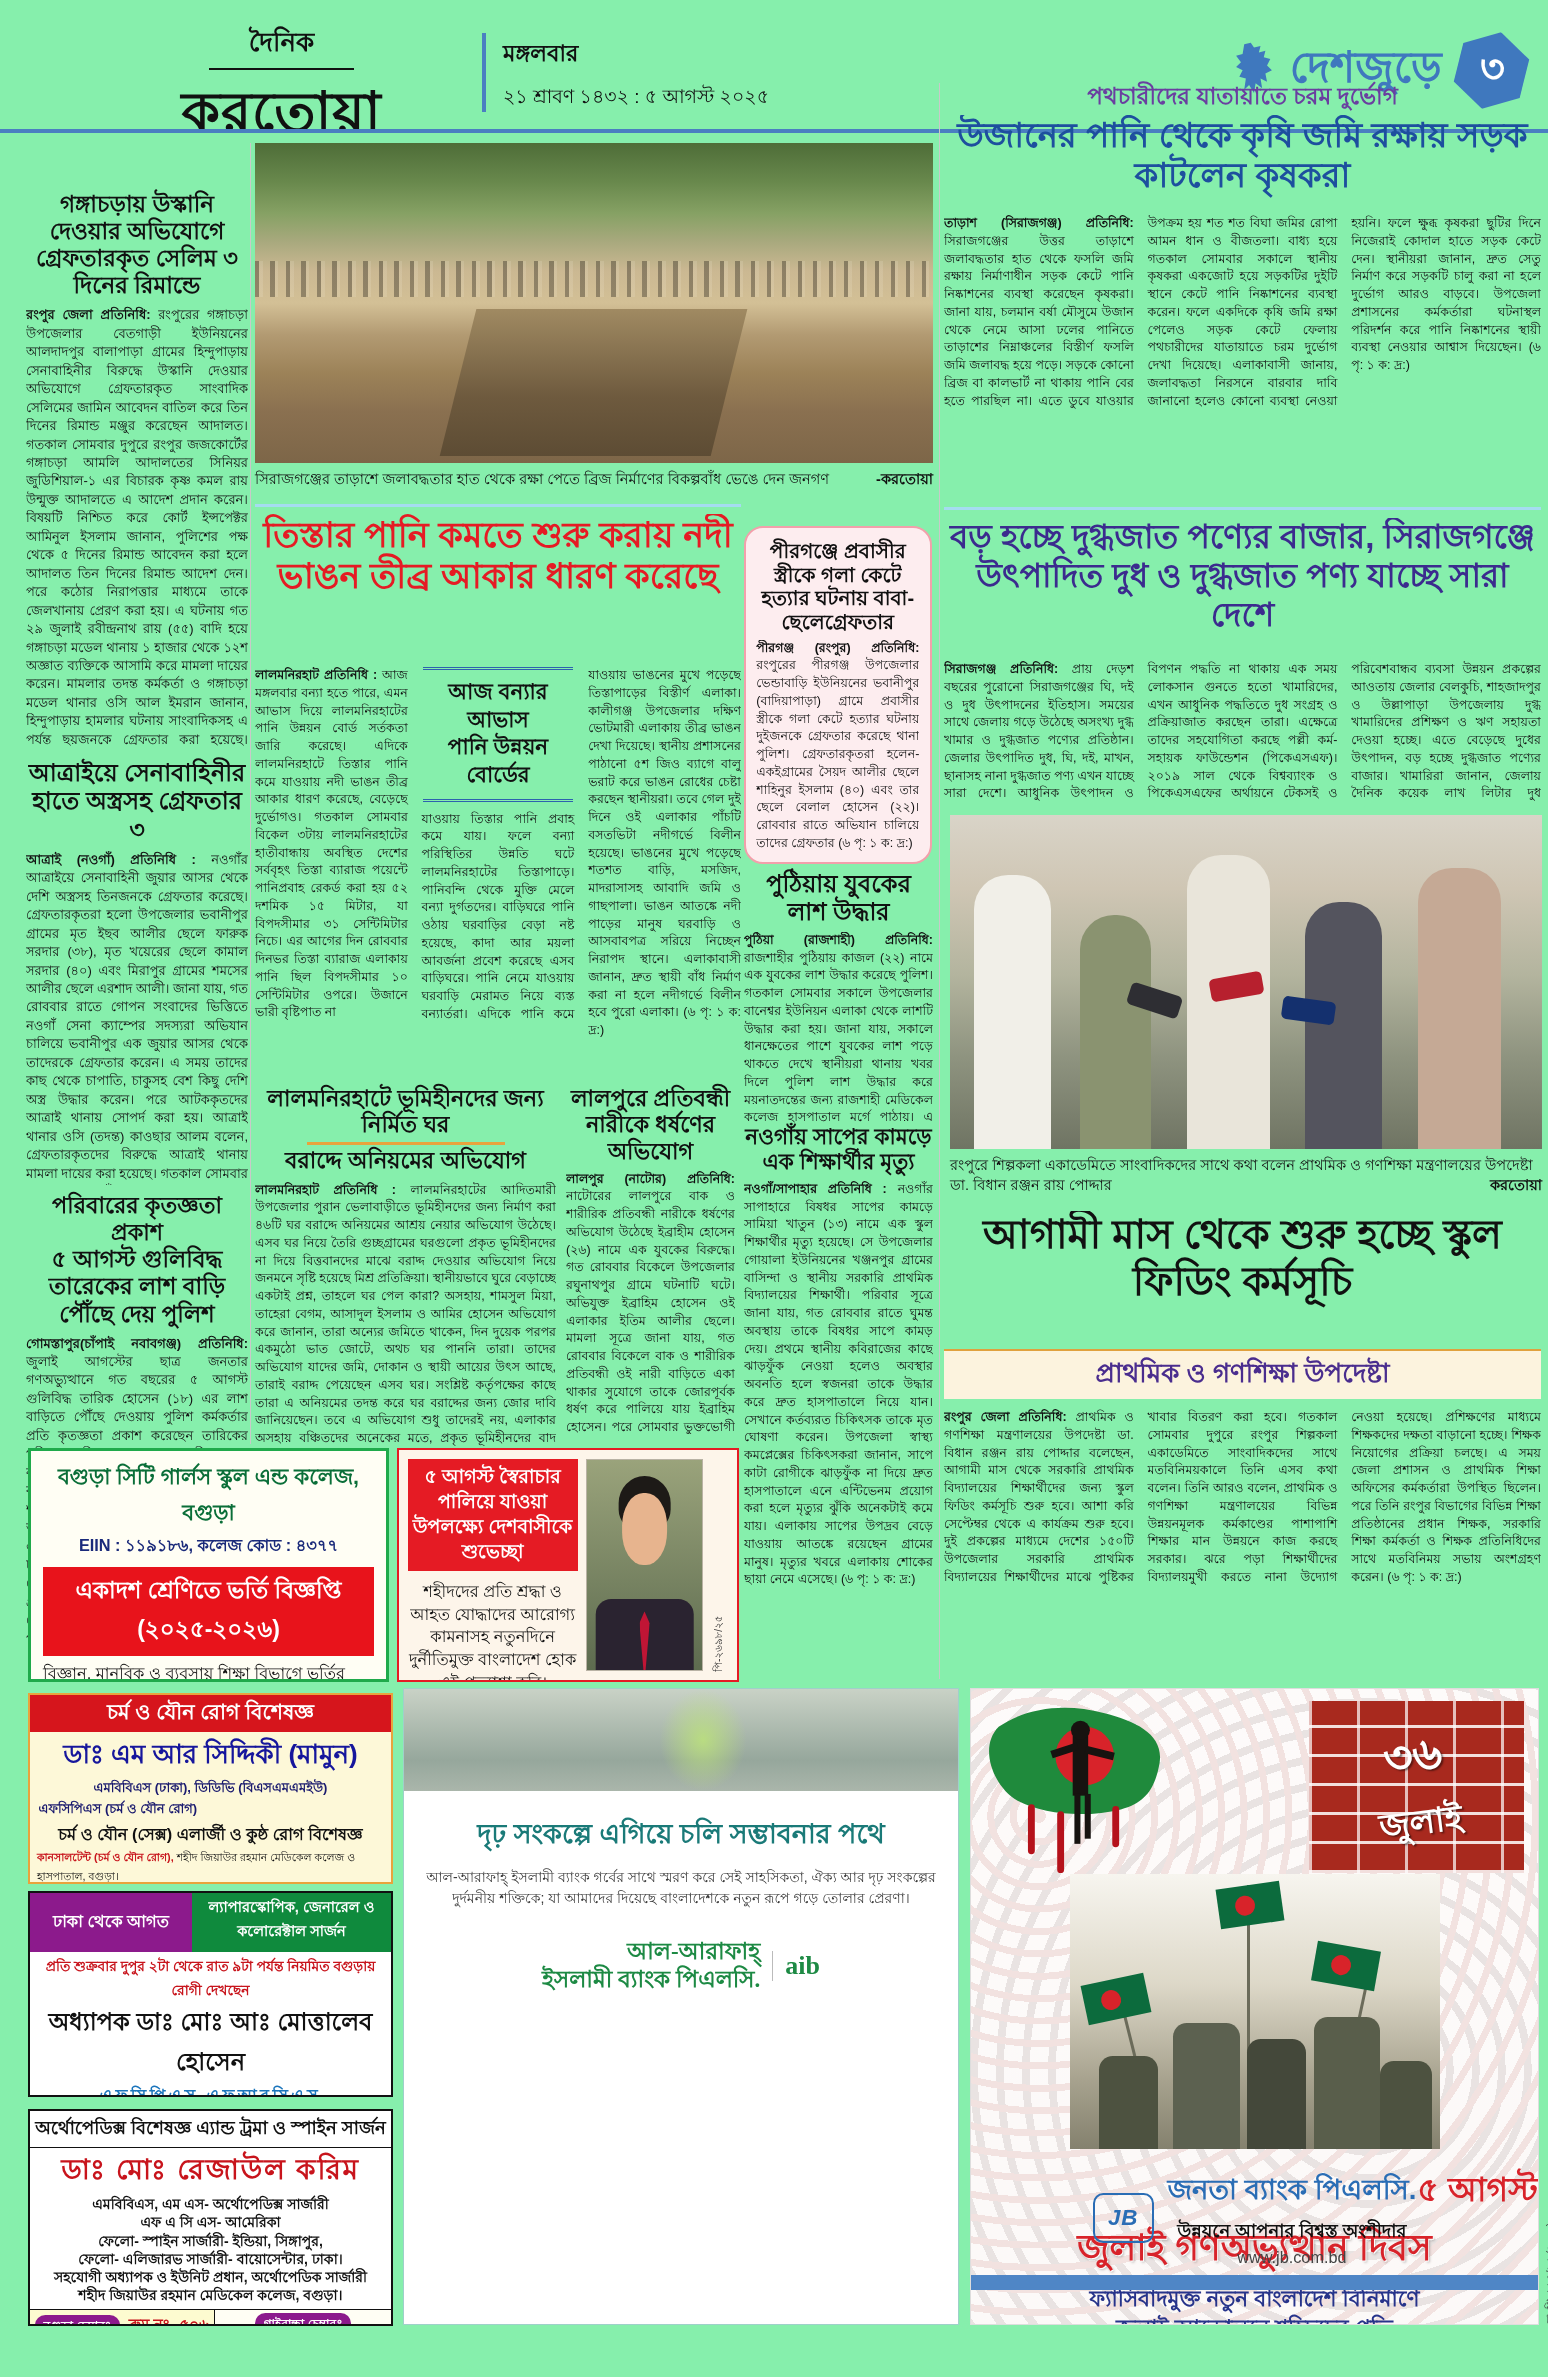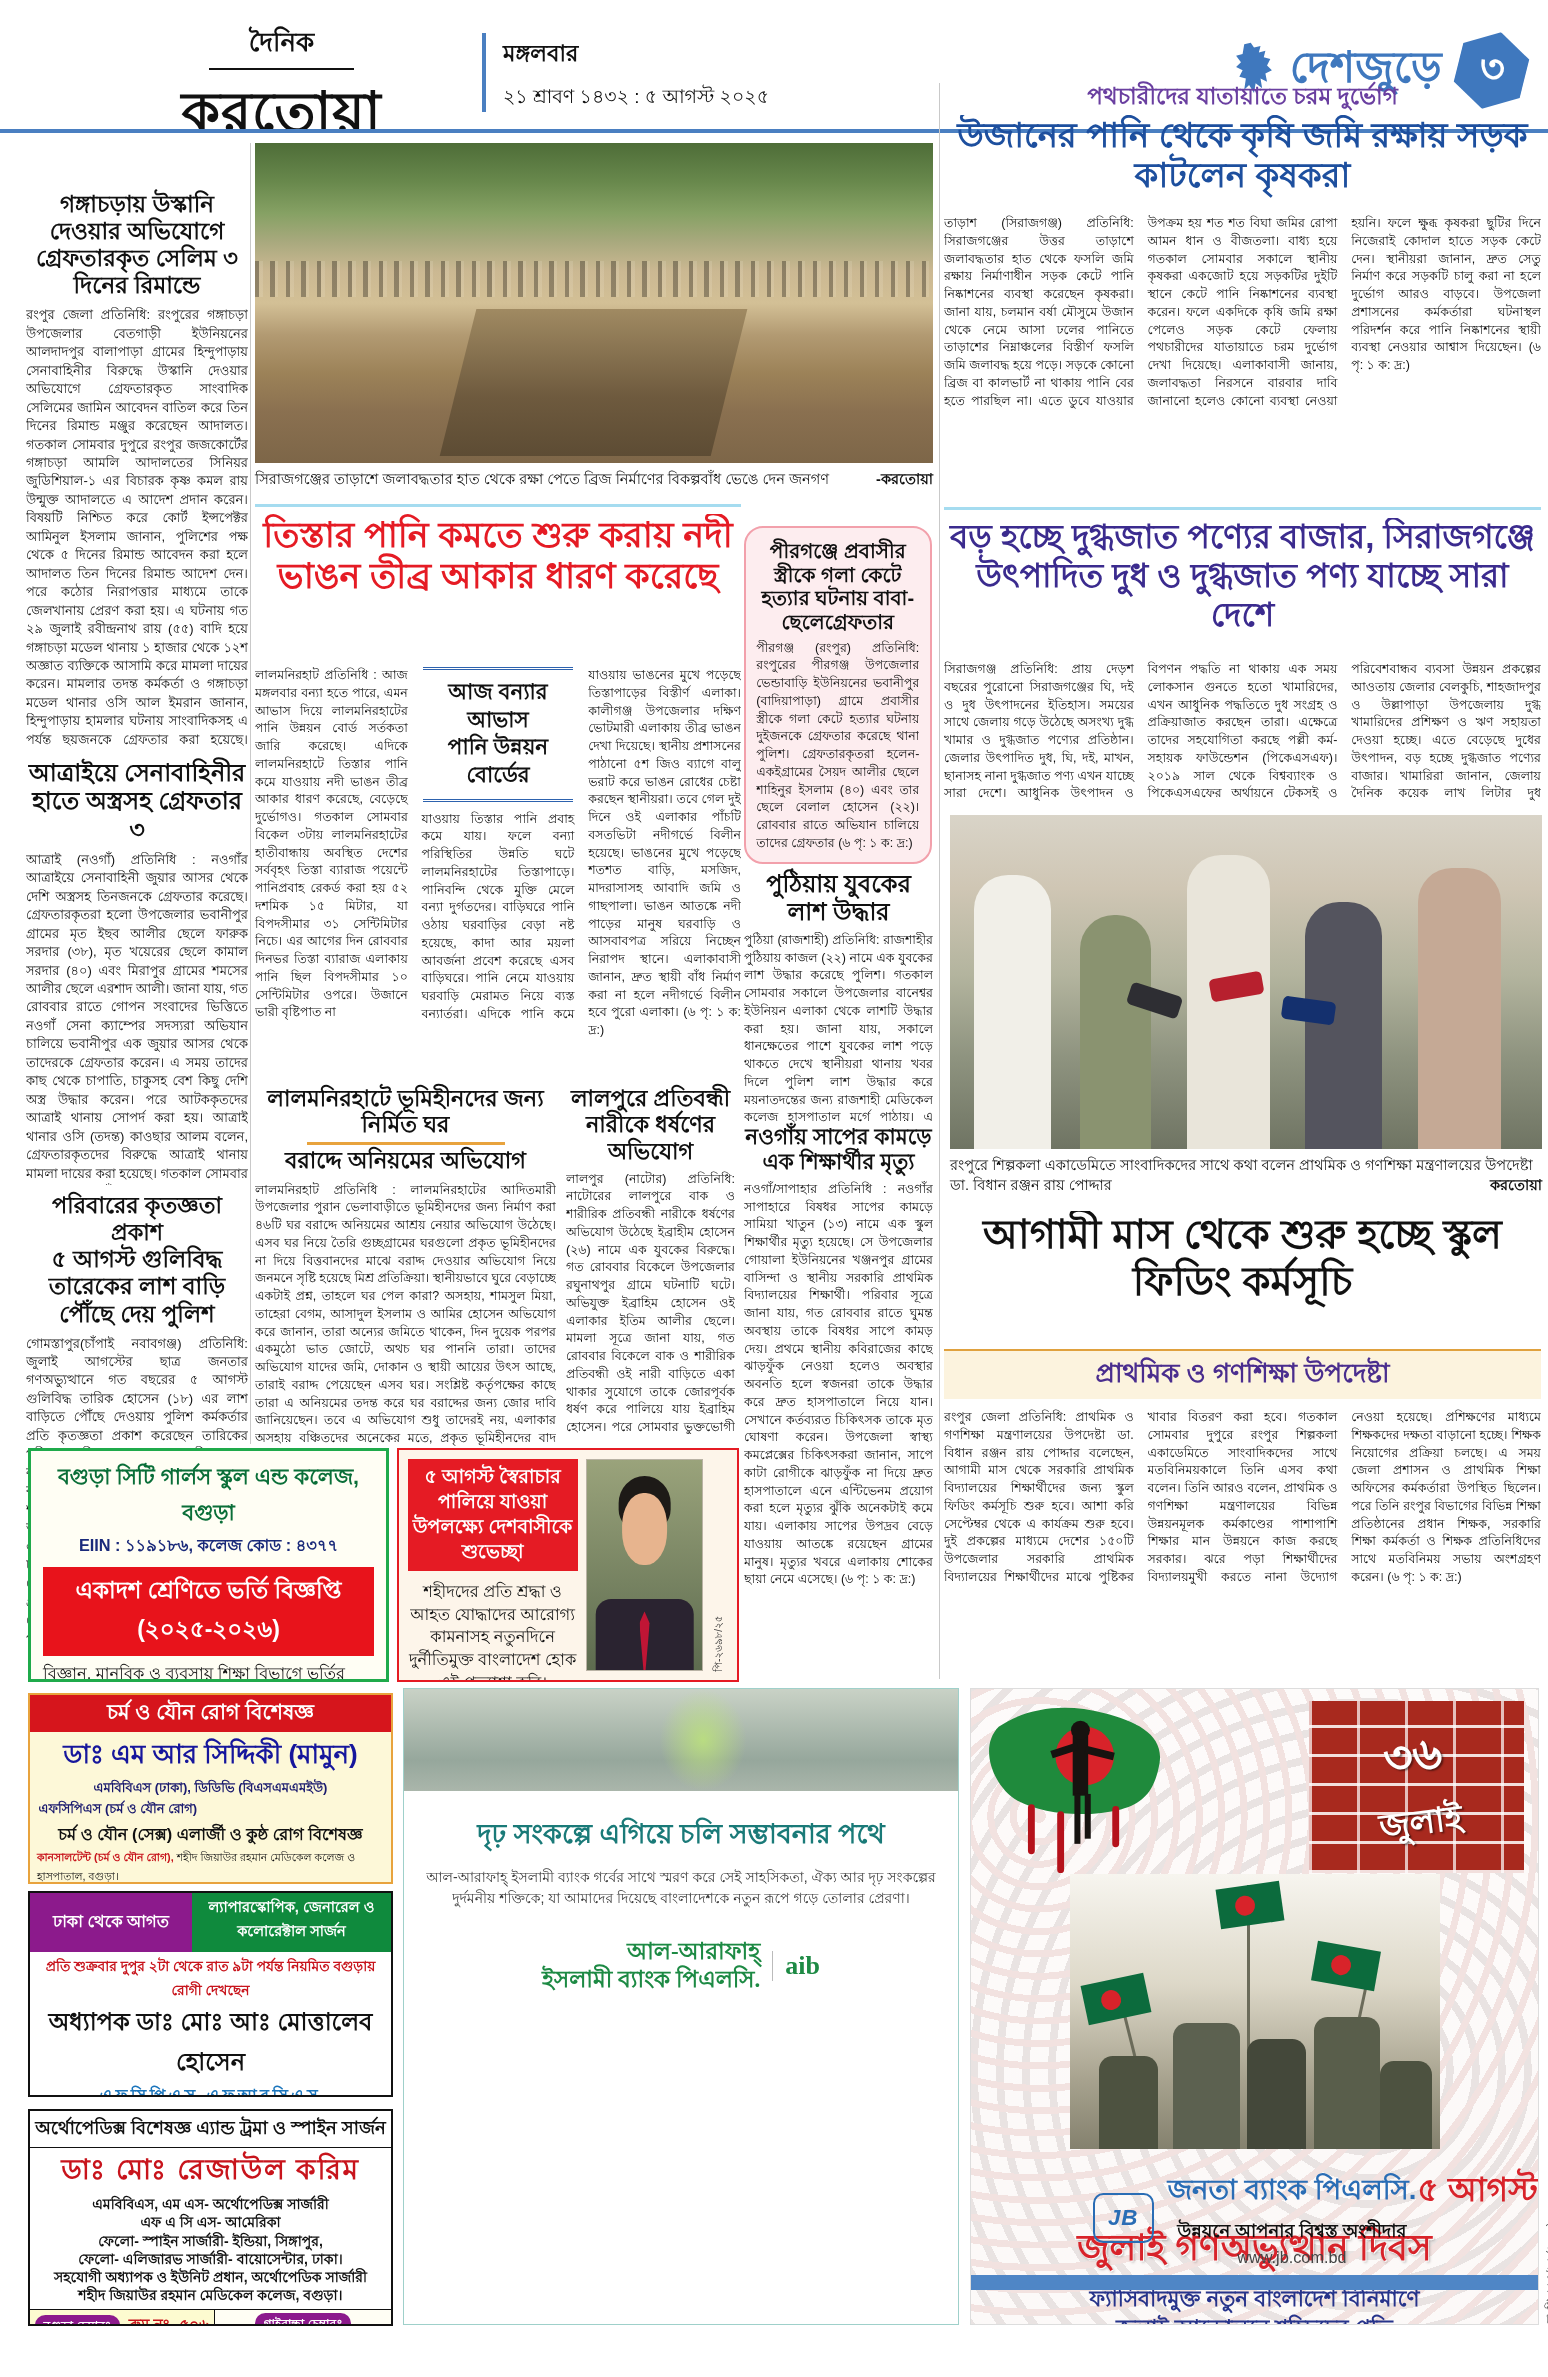--- a/index.html
+++ b/index.html
@@ -1,22 +1,22 @@
 <!DOCTYPE html>
 <html style="font-size:13.8px"><head>
 <meta charset="utf-8">
 <style>
   html,body{margin:0;padding:0;background:#e8e8e8;}
-  .page{position:relative;width:1548px;height:2377px;background:#ffffff;overflow:hidden;
+  .page{position:relative;width:1548px;height:2377px;background:#86efac;overflow:hidden;
         font-family:"Liberation Sans","DejaVu Sans",sans-serif;color:#111;}
   .abs{position:absolute;}
   .hl{font-weight:bold;text-align:center;line-height:1.18;}
   .body-txt{text-align:justify;line-height:1.42;font-size:13px;overflow:hidden;}
   .cols3{column-count:3;column-gap:13.8px;}
-  .byline{font-weight:normal;}
+  .byline{font-weight:bold;}
   .rule-h{background:#4a7fc1;}
   .rule-cyan{background:#a5dcf0;}
   .col-rule{background:#c9c9c9;width:0.9px;}
   .caption{font-size:14.6px;line-height:1.3;display:flex;justify-content:space-between;}
   .vert-mark{writing-mode:vertical-rl;transform:rotate(180deg);font-size:10.3px;color:#333;}
   
   .brand{display:flex;flex-direction:column;align-items:center;}
   .brand-top{font-size:26px;font-weight:bold;border-bottom:2.6px solid #111;padding:0 40px 1.7px;}
   .brand-main{font-size:55px;font-weight:bold;letter-spacing:0.9px;}
   .sec-label{color:#3f78be;font-weight:bold;font-size:43px;}

